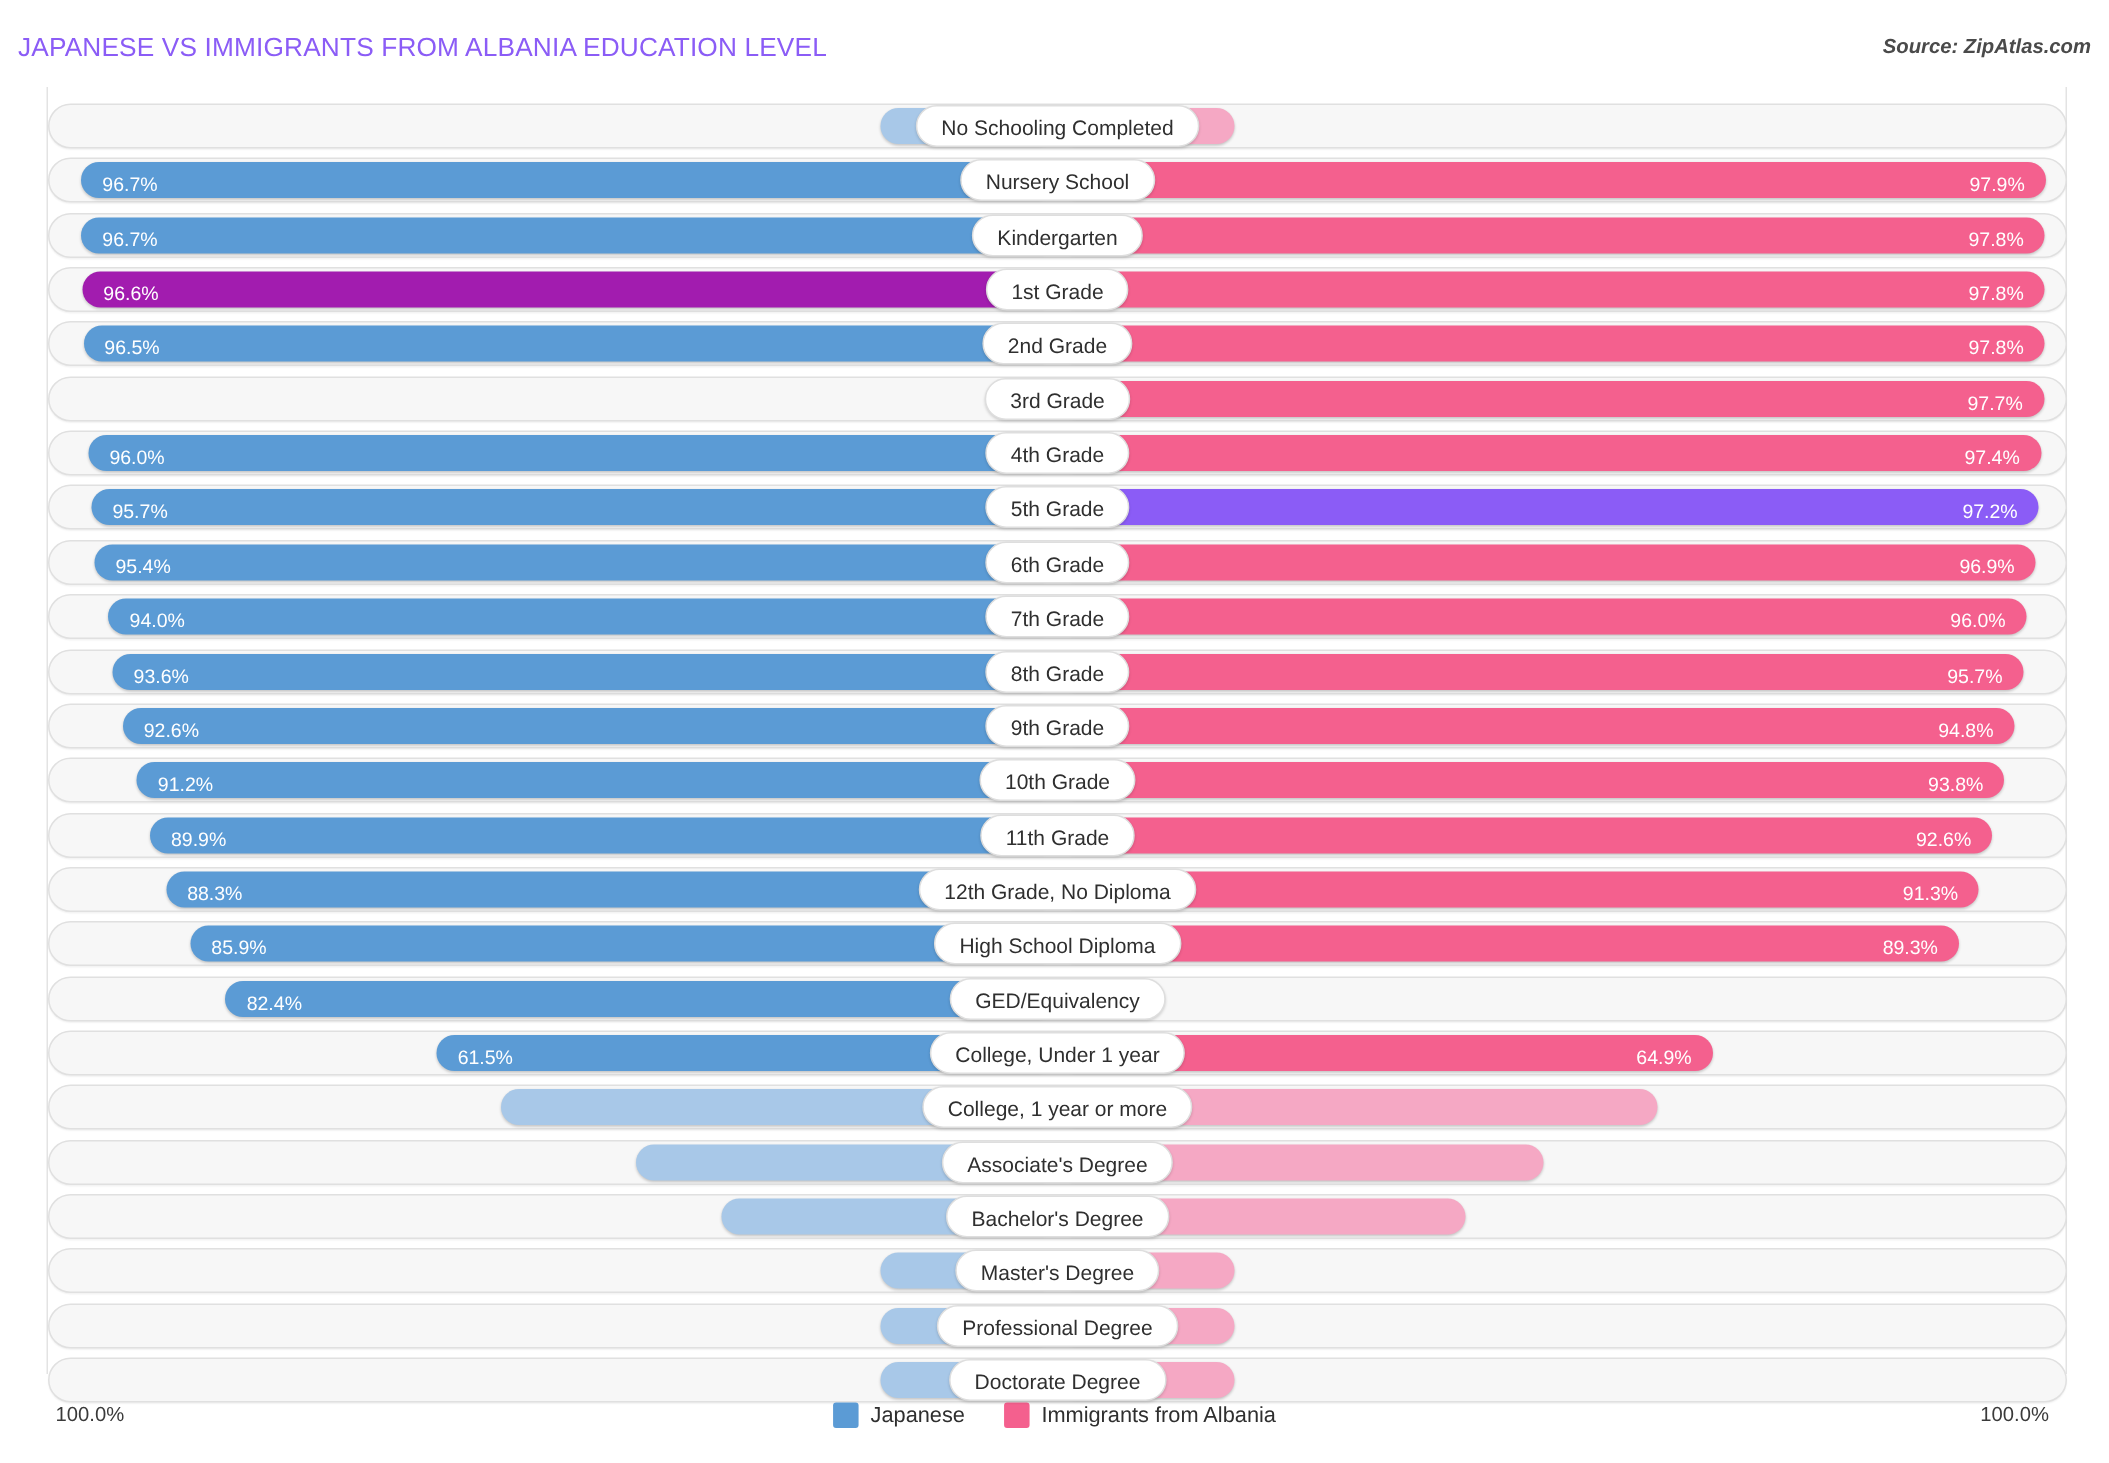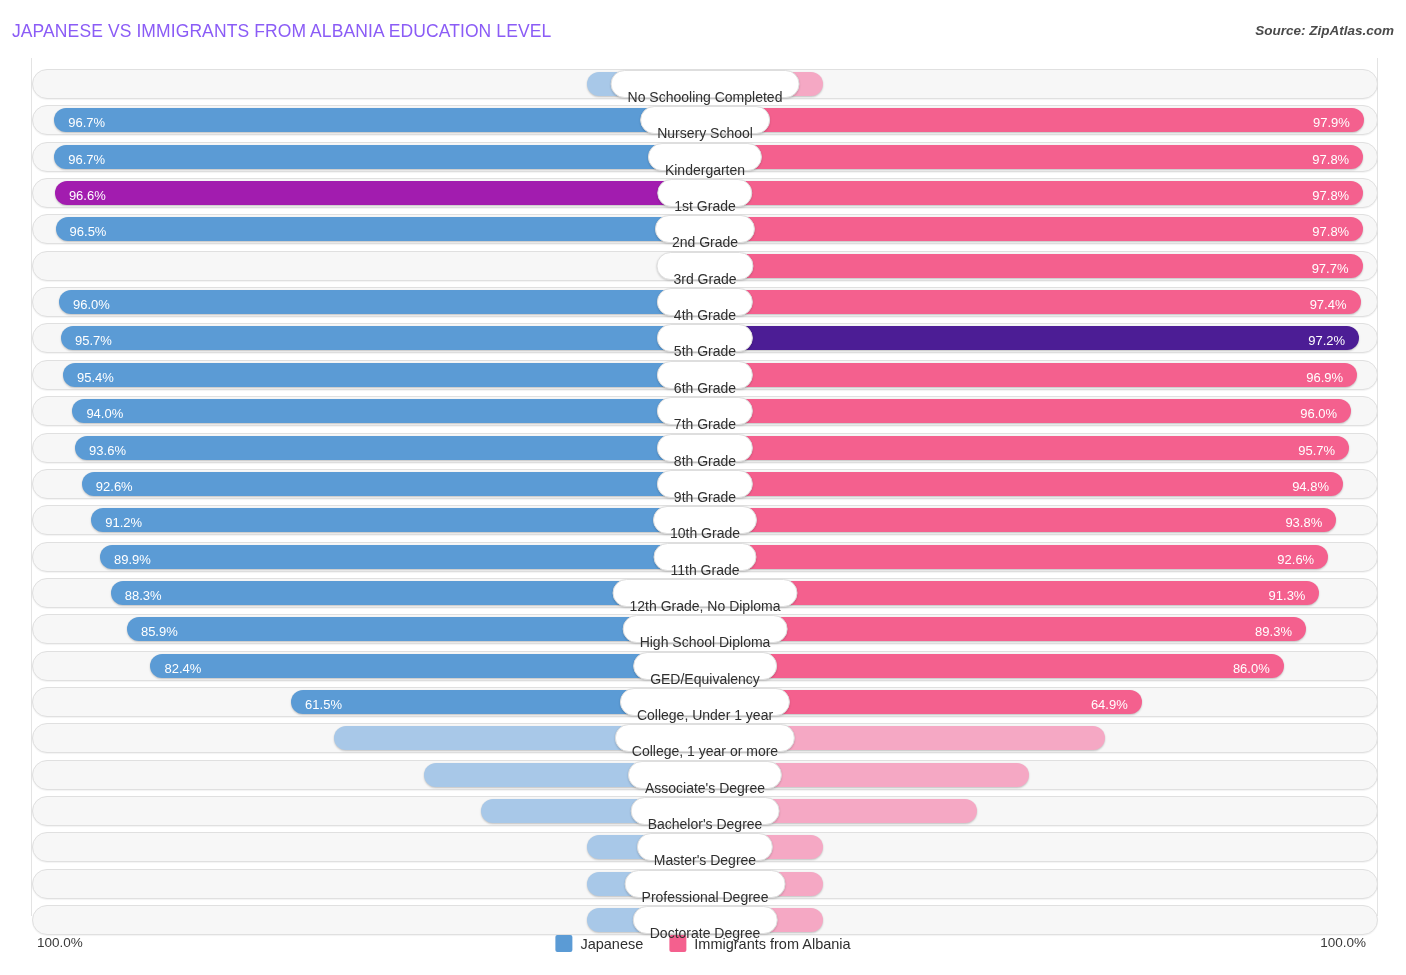--- a/index.html
+++ b/index.html
@@ -94,21 +94,21 @@
   .val-right-in  { right: 14px; }
   .val-right-out { left: 8px; }
 
   .cat-pill {
     position: absolute;
     top: 1px;
     left: 50%;
     transform: translateX(-50%);
     height: 28px;
     line-height: 28px;
-    padding: 12px 16px;
+    padding: 0 16px;
     background: #ffffff;
     border: 1px solid #dedede;
     border-radius: 14px;
     font-size: 14px;
     color: #2f2f2f;
     white-space: nowrap;
     box-shadow: 0 1px 2px rgba(0,0,0,0.16);
     z-index: 5;
   }
 
@@ -235,21 +235,21 @@
           <div class="bar bar-right" style="width: 655.502px; background: rgb(244, 96, 142);">
             <div class="val val-in val-right-in">97.4%</div>
           </div>
           <div class="cat-pill">4th Grade</div>
         </div>
         <div class="row" style="top: 265.45px;">
           <div class="track"></div>
           <div class="bar bar-left" style="width: 644.061px; background: rgb(91, 155, 213);">
             <div class="val val-in val-left-in">95.7%</div>
           </div>
-          <div class="bar bar-right" style="width: 654.156px; background: #4c1d95;">
+          <div class="bar bar-right" style="width: 654.156px; background: #8b5cf6;">
             <div class="val val-in val-right-in">97.2%</div>
           </div>
           <div class="cat-pill">5th Grade</div>
         </div>
         <div class="row" style="top: 301.8px;">
           <div class="track"></div>
           <div class="bar bar-left" style="width: 642.042px; background: rgb(91, 155, 213);">
             <div class="val val-in val-left-in">95.4%</div>
           </div>
           <div class="bar bar-right" style="width: 652.137px; background: rgb(244, 96, 142);">
@@ -324,23 +324,20 @@
           </div>
           <div class="bar bar-right" style="width: 600.989px; background: rgb(244, 96, 142);">
             <div class="val val-in val-right-in">89.3%</div>
           </div>
           <div class="cat-pill">High School Diploma</div>
         </div>
         <div class="row" style="top: 592.6px;">
           <div class="track"></div>
           <div class="bar bar-left" style="width: 554.552px; background: rgb(91, 155, 213);">
             <div class="val val-in val-left-in">82.4%</div>
-          </div>
-          <div class="bar bar-right" style="width: 578.78px; background: rgb(244, 96, 142);">
-            <div class="val val-in val-right-in">86.0%</div>
           </div>
           <div class="cat-pill">GED/Equivalency</div>
         </div>
         <div class="row" style="top: 628.95px;">
           <div class="track"></div>
           <div class="bar bar-left" style="width: 413.895px; background: rgb(91, 155, 213);">
             <div class="val val-in val-left-in">61.5%</div>
           </div>
           <div class="bar bar-right" style="width: 436.777px; background: rgb(244, 96, 142);">
             <div class="val val-in val-right-in">64.9%</div>

